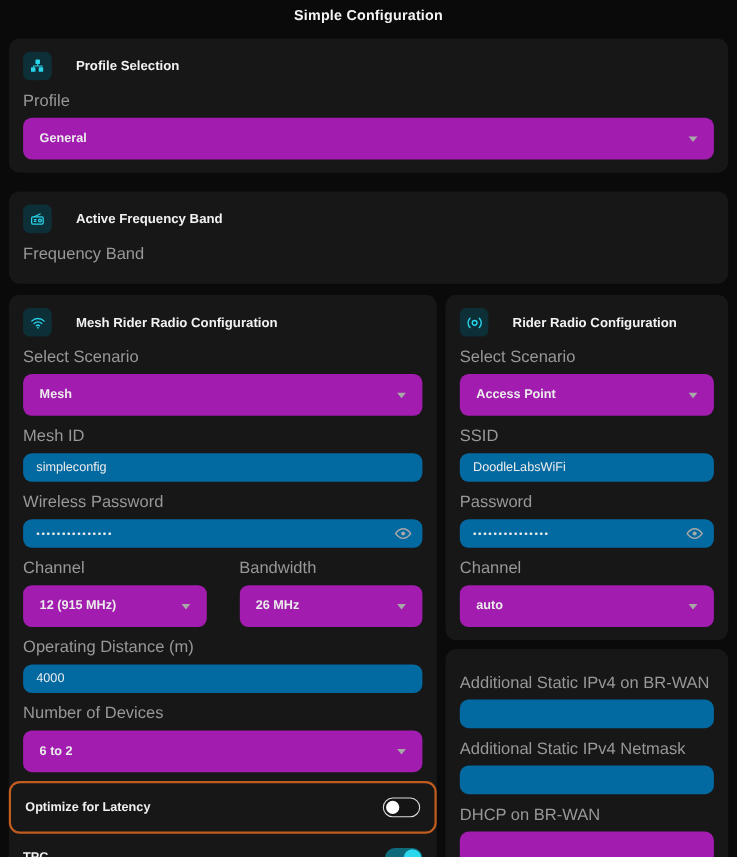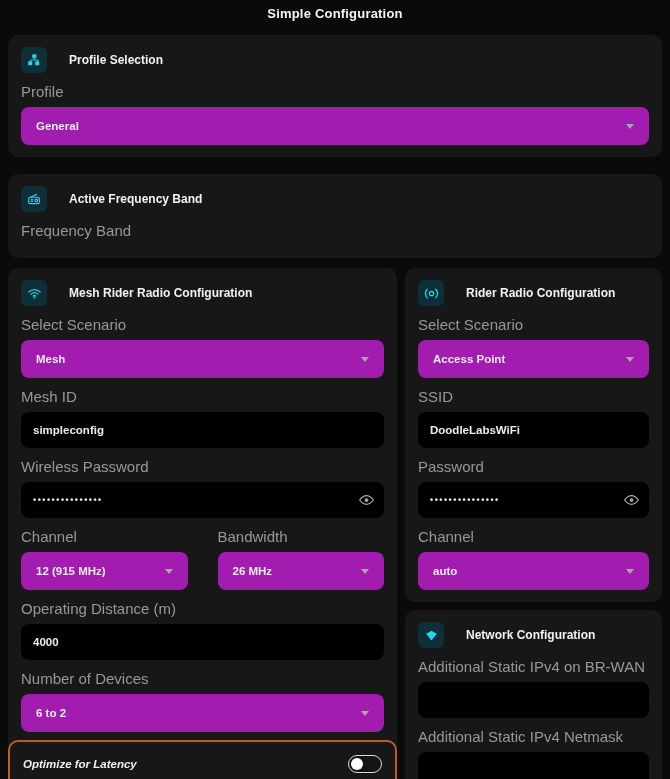--- a/index.html
+++ b/index.html
@@ -15,36 +15,36 @@
   .icon-box { width:26px; height:26px; border-radius:6px; background:#0d2f37;
               display:flex; align-items:center; justify-content:center; flex:0 0 26px; }
   .card-title { color:#f2f2f2; font-size:12px; font-weight:700; }
   .flabel { color:#989898; font-size:15px; margin:10px 0 7px; }
   .select { background:#a21caf; border-radius:8px; height:38px; display:flex;
             align-items:center; justify-content:space-between; padding:0 15px;
             cursor:pointer; }
   .select .val { color:#ececec; font-size:11.5px; font-weight:600; }
   .chevron { width:0; height:0; border-left:4px solid transparent;
              border-right:4px solid transparent; border-top:5px solid #a8a8a8; }
-  .tinput { width:100%; background:#000000; border:none; border-radius:8px; height:36px;
-            padding:0 12px; color:#ececec; font-size:11.5px; font-weight:700; outline:none; }
+  .tinput { width:100%; background:#0369a1; border:none; border-radius:8px; height:26px;
+            padding:0 12px; color:#ececec; font-size:11.5px; font-weight:400; outline:none; }
   .pwrap { position:relative; }
   .pwrap .tinput { font-size:9px; letter-spacing:1.5px; padding-right:32px; }
   .eye { position:absolute; right:10px; top:50%; transform:translateY(-50%); cursor:pointer;
          display:flex; }
   .columns { display:flex; gap:8px; align-items:flex-start; }
   .col-left { flex:0 0 389px; }
   .col-right { flex:1; display:flex; flex-direction:column; gap:8px; }
   .two-col { display:flex; gap:30px; }
   .two-col > div { flex:1; }
   .toggle-row { display:flex; align-items:center; justify-content:space-between;
                 padding:11px 0; }
   .toggle-row .tlabel { color:#f0f0f0; font-size:11.5px; font-weight:600; }
   .highlight-row { border:2px solid #c05c1f; border-radius:10px; margin:8px -13px 2px;
-                   padding:13px 13px;font-style:italic; }
+                   padding:13px 13px; }
   .toggle { width:34px; height:18px; border-radius:9px; position:relative; cursor:pointer;
             flex:0 0 34px; }
   .toggle.on { background:#0e6b7c; }
   .toggle.on .knob { position:absolute; right:1px; top:1px; width:16px; height:16px;
                      border-radius:50%; background:#2bd9ef; }
   .toggle.off { background:#141414; border:1.5px solid #dcdcdc; }
   .toggle.off .knob { position:absolute; left:2px; top:1.5px; width:12px; height:12px;
                       border-radius:50%; background:#ffffff; }
   svg { display:block; }
 </style>
@@ -205,28 +205,20 @@
         </div>
 
         <div class="flabel">Channel</div>
         <div class="select">
           <span class="val">auto</span>
           <span class="chevron"></span>
         </div>
       </div>
 
       <div class="card">
-        <div class="card-head">
-          <div class="icon-box">
-            <svg width="15" height="15" viewBox="0 0 24 24">
-              <polygon points="3.5,9 12,4.5 20.5,9 12,20" fill="#29d3ea"></polygon>
-            </svg>
-          </div>
-          <div class="card-title">Network Configuration</div>
-        </div>
 
         <div class="flabel">Additional Static IPv4 on BR-WAN</div>
         <input class="tinput" value="" style="">
 
         <div class="flabel">Additional Static IPv4 Netmask</div>
         <input class="tinput" value="" style="">
 
         <div class="flabel">DHCP on BR-WAN</div>
         <div class="select">
           

